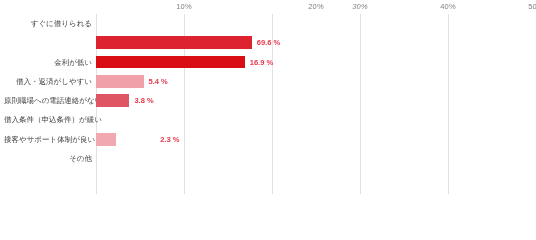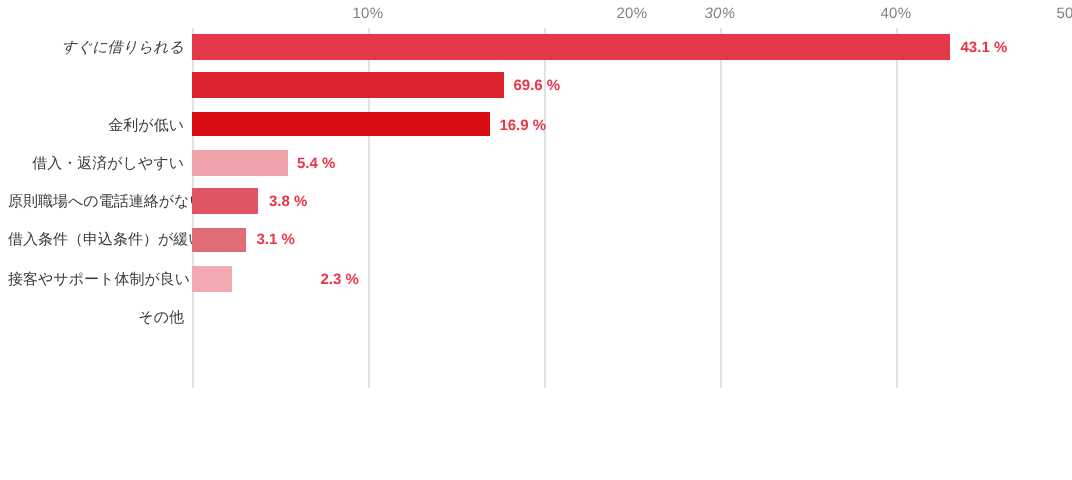--- a/index.html
+++ b/index.html
@@ -127,25 +127,21 @@
   <div id="plot-area">
       <div class="gridline axis-zero" style="left: 0px; background: rgb(226, 226, 226);"></div>
       <div class="gridline" style="left: 88px; background: rgb(226, 226, 226);"></div>
       <div class="gridline" style="left: 176px; background: rgb(226, 226, 226);"></div>
       <div class="gridline" style="left: 264px; background: rgb(226, 226, 226);"></div>
       <div class="gridline" style="left: 352px; background: rgb(226, 226, 226);"></div>
     </div>
 
   <div id="rows">
       <div class="row">
-        <div class="row-label" style="color: rgb(58, 58, 58); font-style: italic;">すぐに借りられる</div>
-        <div class="bar-wrap">
-          <div class="bar" style="width: 379.28px; background: rgb(228, 57, 75);"></div>
-          <div class="bar-value" style="left: 379.28px; color: rgb(232, 54, 74);">43.1 %</div>
-        </div>
+        <div class="row-label" style="color: rgb(58, 58, 58);">すぐに借りられる</div>
       </div>
       <div class="row">
         <div class="bar-wrap">
           <div class="bar" style="width: 155.76px; background: rgb(221, 34, 48);"></div>
           <div class="bar-value" style="left: 155.76px; color: rgb(232, 54, 74);">69.6 %</div>
         </div>
       </div>
       <div class="row">
         <div class="row-label" style="color: rgb(58, 58, 58);">金利が低い</div>
         <div class="bar-wrap">
@@ -162,24 +158,20 @@
       </div>
       <div class="row">
         <div class="row-label" style="color: rgb(58, 58, 58);">原則職場への電話連絡がない</div>
         <div class="bar-wrap">
           <div class="bar" style="width: 33.44px; background: rgb(224, 85, 99);"></div>
           <div class="bar-value" style="left: 33.44px; color: rgb(232, 54, 74);">3.8 %</div>
         </div>
       </div>
       <div class="row">
         <div class="row-label" style="color: rgb(58, 58, 58);">借入条件（申込条件）が緩い</div>
-        <div class="bar-wrap">
-          <div class="bar" style="width: 27.28px; background: rgb(224, 107, 118);"></div>
-          <div class="bar-value" style="left: 27.28px; color: rgb(232, 54, 74);">3.1 %</div>
-        </div>
       </div>
       <div class="row">
         <div class="row-label" style="color: rgb(58, 58, 58);">接客やサポート体制が良い</div>
         <div class="bar-wrap">
           <div class="bar" style="width: 20.24px; background: rgb(242, 168, 176);"></div>
           <div class="bar-value" style="left: 20.24px; color: rgb(232, 54, 74); padding-left: 44px;">2.3 %</div>
         </div>
       </div>
       <div class="row">
         <div class="row-label" style="color: rgb(58, 58, 58);">その他</div>

